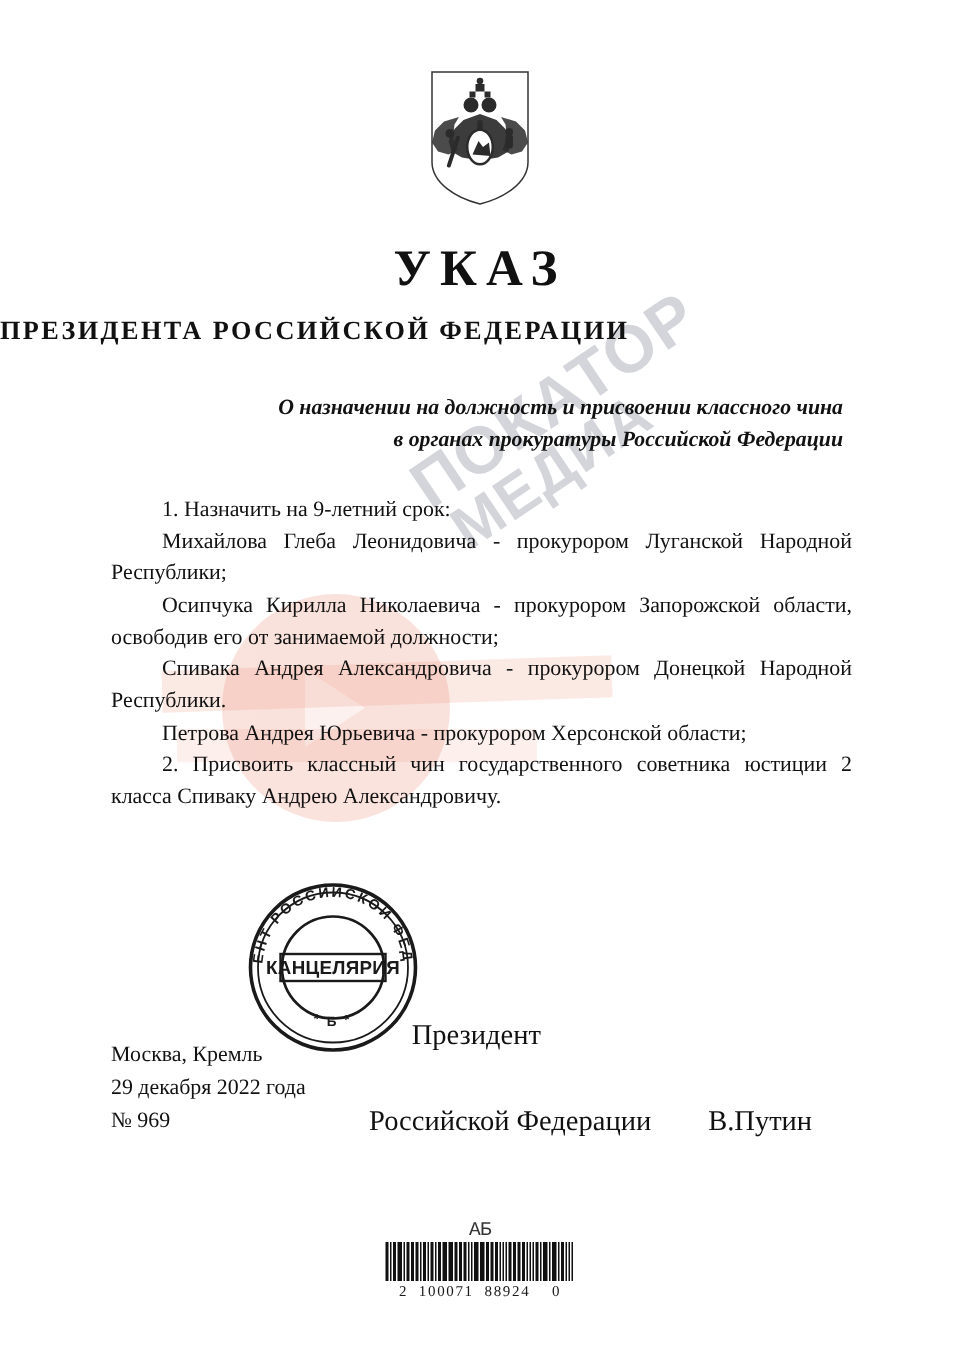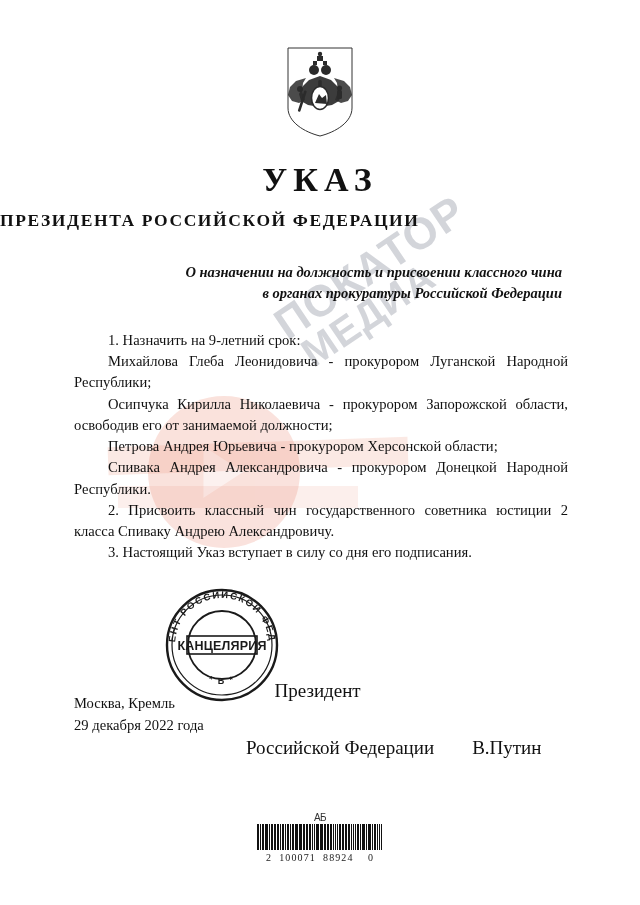--- a/index.html
+++ b/index.html
@@ -181,23 +181,23 @@
 
   .barcode-wrap {
     position: absolute;
     left: 0; right: 0;
     top: 812px;
     display: flex;
     flex-direction: column;
     align-items: center;
   }
   .barcode-mark {
-    font-size: 10px;
+    font-size: 13px;
     color: #333;
-    font-family: Liberation Sans, sans-serif;
+    font-family: Liberation Mono, monospace;
     margin-bottom: 1px;
     letter-spacing: -.5px;
   }
   .barcode-bars {
     display: flex;
     align-items: flex-end;
     height: 26px;
   }
   .barcode-bars i {
     display: block;
@@ -259,24 +259,23 @@
 
     <div class="decree-heading">
       <div>О назначении на должность и присвоении классного чина</div>
       <div>в органах прокуратуры Российской Федерации</div>
     </div>
 
     <div class="body-block">
       <p class="para last-line-normal">1. Назначить на 9-летний срок:</p>
       <p class="para">Михайлова Глеба Леонидовича - прокурором Луганской Народной Республики;</p>
       <p class="para">Осипчука Кирилла Николаевича - прокурором Запорожской области, освободив его от занимаемой должности;</p>
+      <p class="para">Спивака Андрея Александровича - прокурором Донецкой Народной Республики.</p>
       <p class="para last-line-normal">Петрова Андрея Юрьевича - прокурором Херсонской области;</p>
-      <p class="para">Спивака Андрея Александровича - прокурором Донецкой Народной Республики.</p>
       <p class="para">2. Присвоить классный чин государственного советника юстиции 2 класса Спиваку Андрею Александровичу.</p>
-      <p class="para last-line-normal">3. Настоящий Указ вступает в силу со дня его подписания.</p>
     </div>
 
     <div class="sign-block">
       <span>Президент</span>
       <span class="sign-line2"><span>Российской Федерации</span><span class="sign-name">В.Путин</span></span>
     </div>
 
     <div class="stamp">
       <svg viewBox="0 0 118 118" aria-hidden="true">
         <defs>
@@ -293,20 +292,21 @@
           <textPath href="#bottomArc" startOffset="50%" text-anchor="middle">* Б *</textPath>
         </text>
         <rect x="24" y="50" width="70" height="18" fill="none" stroke="#1a1a1a" stroke-width="1.6"></rect>
         <text x="59" y="63.6" text-anchor="middle" font-family="'Liberation Sans', sans-serif" font-size="12.5" font-weight="700" fill="#1a1a1a" letter-spacing="0.2">КАНЦЕЛЯРИЯ</text>
       </svg>
     </div>
 
     <div class="place-block">
       <div>Москва, Кремль</div>
       <div>29 декабря 2022 года</div>
+      <div>№ 969</div>
     </div>
 
     <div class="barcode-wrap">
       <div class="barcode-mark">АБ</div>
       <div class="barcode-bars" id="barcode-bars">
           <i style="width: 2px;"></i>
           <i style="width: 1px;"></i>
           <i style="width: 2px;"></i>
           <i style="width: 3px;"></i>
           <i style="width: 1px;"></i>

